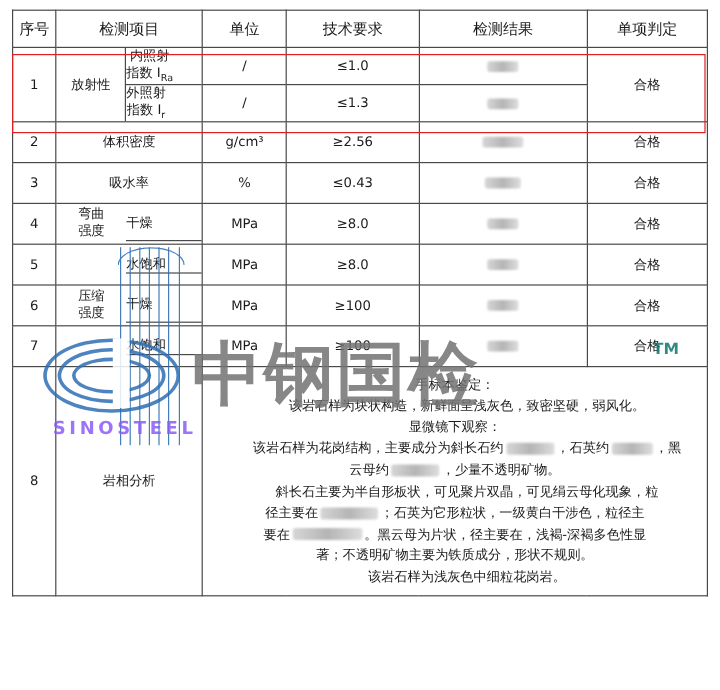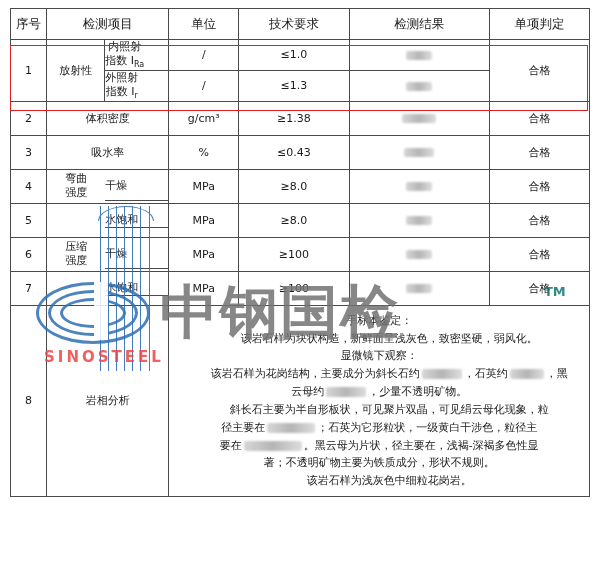--- a/index.html
+++ b/index.html
@@ -156,21 +156,21 @@
     color: #0f766e;
     font-weight: bold;
   }
   .wm-sub {
     position: absolute;
     left: 22px;
     top: 78px;
     font-size: 15px;
     font-weight: bold;
     letter-spacing: 3px;
-    color: #ef4444;
+    color: #8b5cf6;
   }
   .wm-logo {
     position: absolute;
     left: 10px;
     top: 6px;
     width: 120px;
     height: 68px;
   }
   .wm-ellipse {
     position: absolute;
@@ -264,21 +264,21 @@
       <tr class="sub-h">
         <td>/</td>
         <td>≤1.3</td>
         <td><span class="redact w26"></span></td>
       </tr>
 
       <tr class="row-h">
         <td>2</td>
         <td>体积密度</td>
         <td><span>g/cm³</span></td>
-        <td>≥1.38</td>
+        <td>≥2.56</td>
         <td><span class="redact w34"></span></td>
         <td>合格</td>
       </tr>
 
       <tr class="row-h">
         <td>3</td>
         <td>吸水率</td>
         <td>%</td>
         <td>≤0.43</td>
         <td><span class="redact w30"></span></td>

